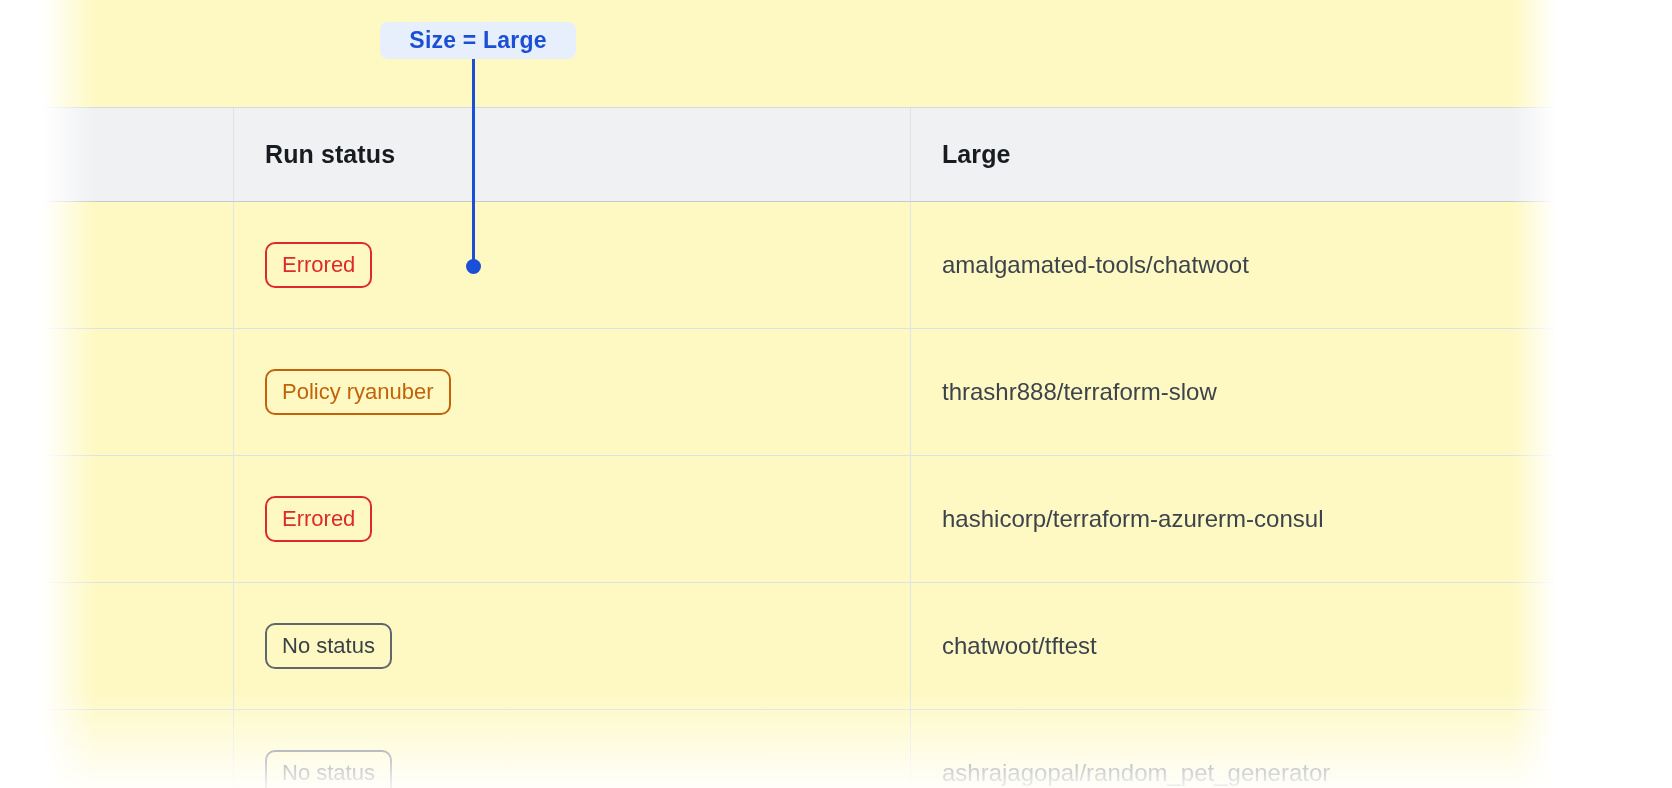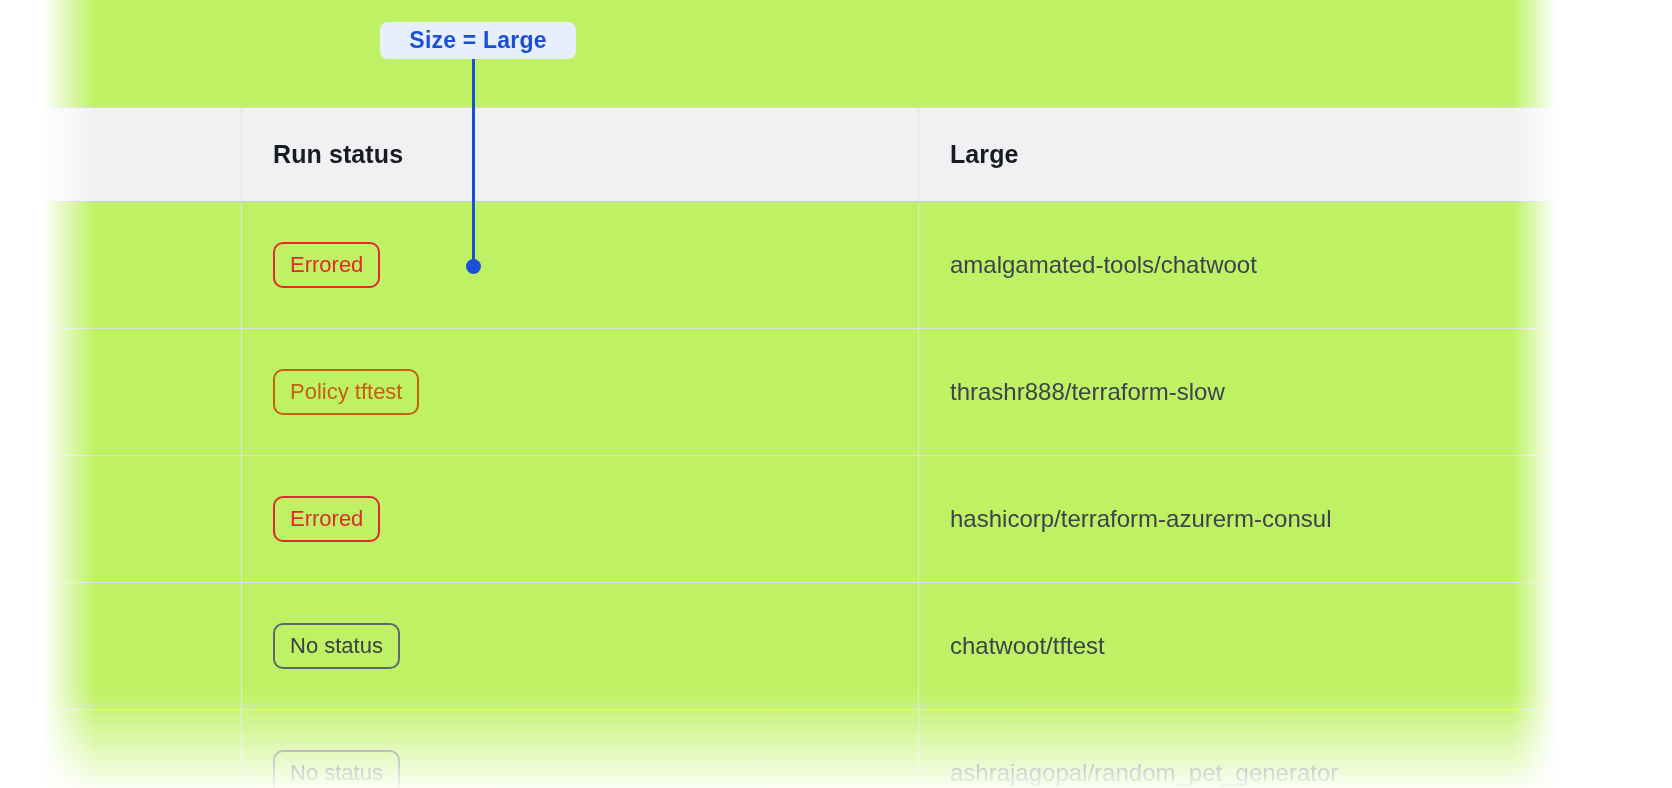--- a/index.html
+++ b/index.html
@@ -2,21 +2,21 @@
 <html style="--accent-blue: #1b4fd6; --annotation-pill-bg: #e8effc; --header-bg: #f0f1f3; --header-text: #181b20; --body-text: #3d434c; --row-divider: #dfe0e5; --header-top-border: #d8dadd; --header-bottom-border: #c7cad0; --column-divider: #e2e3e7; --badge-critical: #de2a2a; --badge-warning: #c2620a; --badge-neutral-text: #3a4048; --badge-neutral-border: #60666e;"><head>
 <meta charset="utf-8">
 <style>
   * { margin:0; padding:0; box-sizing:border-box; }
   html,body { background:#ffffff; }
 
   .canvas {
     position:relative;
     width:1584px;
     height:788px;
-    background:#bef264;
+    background:#fef9c3;
     overflow:hidden;
     font-family:"Liberation Sans","DejaVu Sans",sans-serif;
   }
 
   
   .table-wrap {
     position:absolute;
     left:43px;
     top:107px;
     width:1629px;
@@ -35,21 +35,20 @@
   .tr {
     height:127px;
     border-bottom:1px solid var(--row-divider);
     text-align:center;
   }
   .th, .td {
     display:flex;
     align-items:center;
     padding-left:31px;
     min-width:0;
-    margin-left:8px;
   }
   .col-sel { padding-left:0; }
   .th.col-status, .td.col-status,
   .th.col-repo,   .td.col-repo,
   .th.col-extra,  .td.col-extra {
     border-left:1px solid var(--column-divider);
   }
   .th {
     font-size:25px;
     font-weight:700;
@@ -158,21 +157,21 @@
           <span class="badge badge--critical">Errored</span>
         </div>
         <div class="td col-repo">
           <span class="repo-text">amalgamated-tools/chatwoot</span>
         </div>
         <div class="td col-extra"></div>
       </div>
         <div class="grid-row tr">
         <div class="td col-sel"></div>
         <div class="td col-status">
-          <span class="badge badge--warning">Policy tftest</span>
+          <span class="badge badge--warning">Policy ryanuber</span>
         </div>
         <div class="td col-repo">
           <span class="repo-text">thrashr888/terraform-slow</span>
         </div>
         <div class="td col-extra"></div>
       </div>
         <div class="grid-row tr">
         <div class="td col-sel"></div>
         <div class="td col-status">
           <span class="badge badge--critical">Errored</span>

